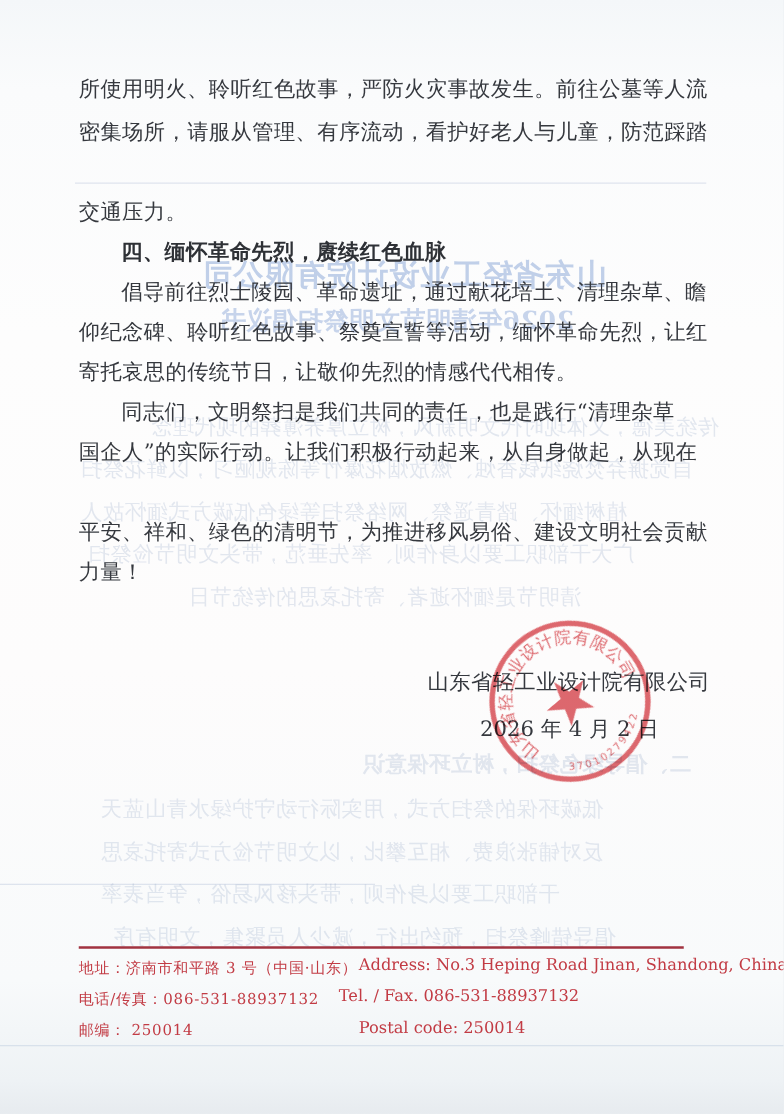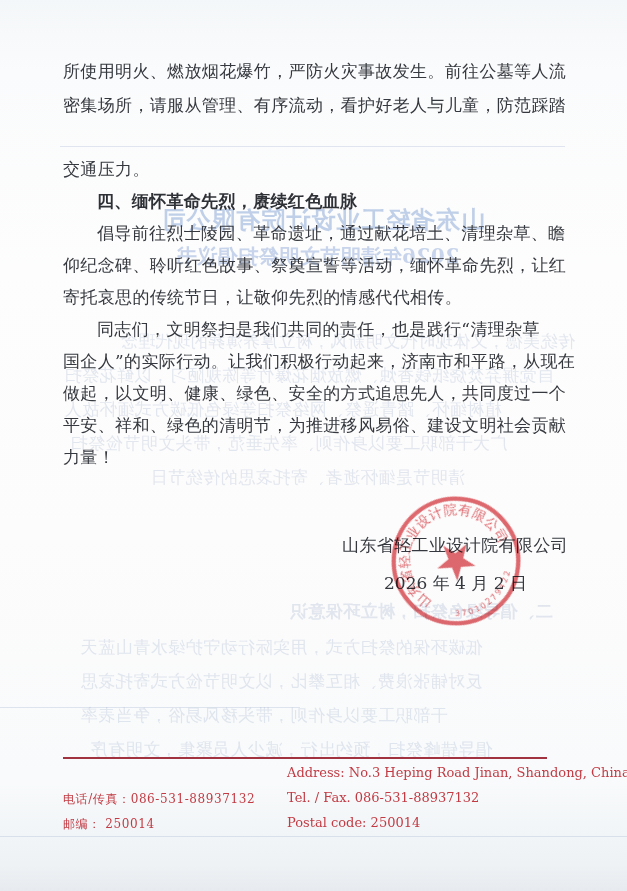--- a/index.html
+++ b/index.html
@@ -61,30 +61,29 @@
   <div class="ghost" style="left:70px;top:432px;">广大干部职工要以身作则、率先垂范，带头文明节俭祭扫</div>
   <div class="ghost" style="left:150px;top:466px;">清明节是缅怀逝者、寄托哀思的传统节日</div>
   <div class="ghost" style="left:290px;top:600px;font-weight:bold;">二、倡导绿色祭扫，树立环保意识</div>
   <div class="ghost" style="left:80px;top:636px;">低碳环保的祭扫方式，用实际行动守护绿水青山蓝天</div>
   <div class="ghost" style="left:80px;top:670px;">反对铺张浪费、相互攀比，以文明节俭方式寄托哀思</div>
   <div class="ghost" style="left:80px;top:704px;">干部职工要以身作则，带头移风易俗，争当表率</div>
   <div class="ghost" style="left:90px;top:738px;">倡导错峰祭扫，预约出行，减少人员聚集，文明有序</div>
   <div class="ghost-rule" style="left:60px;top:146px;width:505px;"></div>
   <div class="ghost-rule" style="left:0;top:707px;width:300px;"></div>
 
-  <div class="ln" style="top:60px;">所使用明火、燃放烟花爆竹，严防火灾事故发生。前往公墓等人流</div>
+  <div class="ln" style="top:60px;">所使用明火、聆听红色故事，严防火灾事故发生。前往公墓等人流</div>
   <div class="ln" style="top:94px;">密集场所，请服从管理、有序流动，看护好老人与儿童，防范踩踏</div>
   <div class="ln" style="top:158px;">交通压力。</div>
   <div class="ln indent bold" style="top:190px;">四、缅怀革命先烈，赓续红色血脉</div>
   <div class="ln indent" style="top:222px;">倡导前往烈士陵园、革命遗址，通过献花培土、清理杂草、瞻</div>
   <div class="ln" style="top:254px;">仰纪念碑、聆听红色故事、祭奠宣誓等活动，缅怀革命先烈，让红</div>
   <div class="ln" style="top:286px;">寄托哀思的传统节日，让敬仰先烈的情感代代相传。</div>
   <div class="ln indent" style="top:318px;">同志们，文明祭扫是我们共同的责任，也是践行“清理杂草</div>
-  <div class="ln" style="top:350px;">国企人”的实际行动。让我们积极行动起来，济南市和平路，从现在</div>
-  <div class="ln" style="top:382px;">做起，以文明、健康、绿色、安全的方式追思先人，共同度过一个</div>
+  <div class="ln" style="top:350px;">国企人”的实际行动。让我们积极行动起来，从自身做起，从现在</div>
   <div class="ln" style="top:414px;">平安、祥和、绿色的清明节，为推进移风易俗、建设文明社会贡献</div>
   <div class="ln" style="top:446px;">力量！</div>
 
   <div class="sig" style="left:342px;top:534px;letter-spacing:0.4px;">山东省轻工业设计院有限公司</div>
   <div class="sig" style="left:384px;top:572px;">2026 年 4 月 2 日</div>
 
   <svg class="seal" viewBox="0 0 200 200" aria-hidden="true">
     <defs>
       <path id="arcTop" d="M 34.2,123.9 A 70,70 0 1 1 165.8,123.9" fill="none"></path>
       <path id="arcBot" d="M 29,141 A 82,82 0 0 0 171,141" fill="none"></path>
@@ -93,20 +92,21 @@
     <polygon fill="#d8484f" points="100,70 106.8,90.7 128.5,90.7 110.9,103.6 117.6,124.3 100,111.5 82.4,124.3 89.1,103.6 71.5,90.7 93.2,90.7"></polygon>
     <text font-size="20" letter-spacing="0.5" fill="#d8484f" font-family="DejaVu Serif, serif">
       <textPath href="#arcTop" startOffset="50%" text-anchor="middle">山东省轻工业设计院有限公司</textPath>
     </text>
     <text font-size="12" letter-spacing="3" fill="#d8484f" font-family="DejaVu Sans, sans-serif">
       <textPath href="#arcBot" startOffset="50%" text-anchor="middle">37010279422</textPath>
     </text>
   </svg>
 
   <div class="footer-rule"></div>
+  <div class="f cn" style="left:63px;top:766px;">地址：济南市和平路 3 号（中国·山东）</div>
   <div class="f cn" style="left:63px;top:791px;">电话/传真：086-531-88937132</div>
   <div class="f cn" style="left:63px;top:816px;">邮编： 250014</div>
   <div class="f en" style="left:287px;top:765px;">Address: No.3 Heping Road Jinan, Shandong, China</div>
-  <div class="f en" style="left:287px;top:790px;">Tel. / Fax. 086-531-88937132</div>
+  <div class="f en" style="left:271px;top:790px;">Tel. / Fax. 086-531-88937132</div>
   <div class="f en" style="left:287px;top:815px;">Postal code: 250014</div>
 
   <div class="crease"></div>
 </div>
 
 </body></html>

